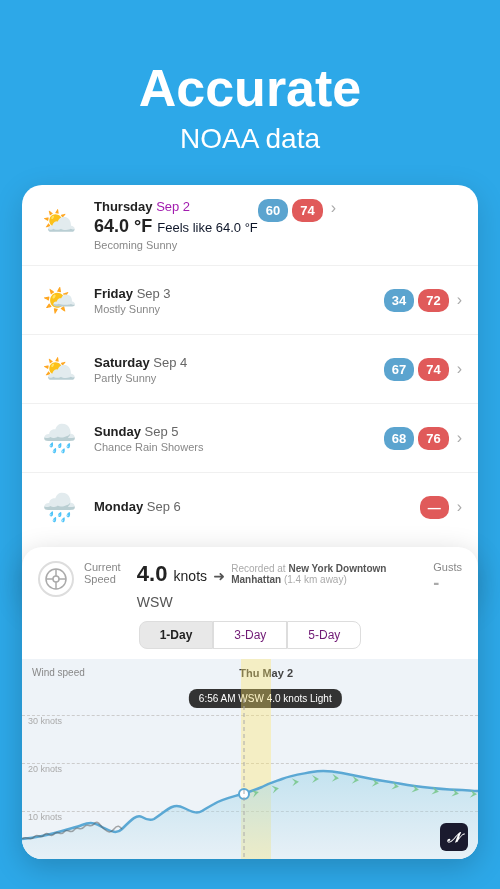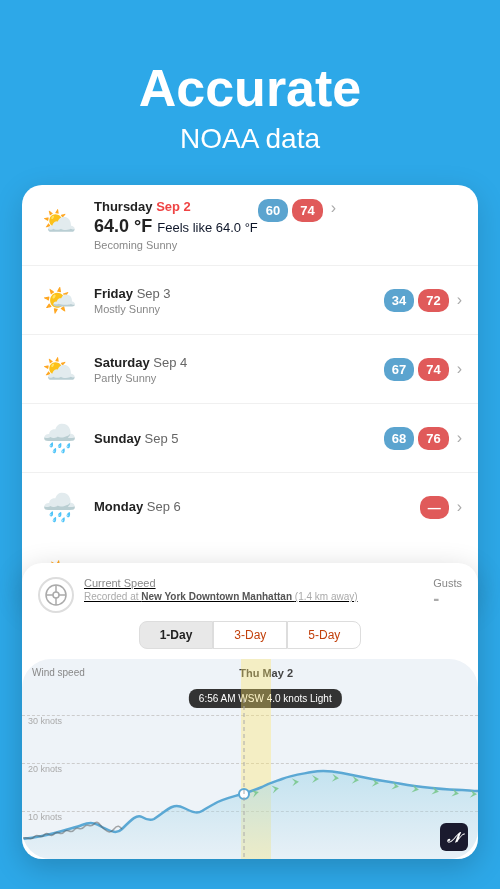--- a/index.html
+++ b/index.html
@@ -106,21 +106,21 @@
       align-items: flex-start;
     }
     .first-row-main {
       flex: 1;
     }
     .first-row-date {
       font-size: 13px;
       font-weight: 700;
       color: #222;
     }
-    .first-row-date span { font-weight: 700; color: #ef4444; }
+    .first-row-date span { font-weight: 400; color: #a21caf; }
     .first-row-temp {
       font-size: 18px;
       font-weight: 700;
       color: #222;
       margin-top: 2px;
     }
     .first-row-temp .feels {
       font-size: 13px;
       font-weight: 400;
       color: #0f172a;
@@ -159,22 +159,21 @@
       height: 36px;
       border-radius: 50%;
       border: 2px solid #ddd;
       display: flex;
       align-items: center;
       justify-content: center;
       flex-shrink: 0;
     }
     .wind-info-text {
       display: flex;
-      flex-direction: column;
-      text-decoration: underline;
+      flex-direction: row;
     }
     .wind-label {
       font-size: 11px;
       color: #888;
     }
     .wind-speed {
       font-size: 22px;
       font-weight: 700;
       color: #222;
     }
@@ -200,38 +199,37 @@
       display: flex;
       gap: 0;
       padding: 0 16px 10px;
       justify-content: center;
     }
     .wind-tab {
       padding: 6px 20px;
       border: 1px solid #ddd;
       background: white;
       font-size: 12px;
-      color: #c2410c;
+      color: #701a75;
       cursor: pointer;
     }
     .wind-tab:first-child { border-radius: 8px 0 0 8px; }
     .wind-tab:last-child { border-radius: 0 8px 8px 0; }
     .wind-tab.active {
       background: #e8e8e8;
       color: #222;
       font-weight: 600;
     }
 
     .wind-chart-area {
       padding: 0 0 0 16px;
       background: #eef3f8;
       position: relative;
       height: 200px;
       overflow: hidden;
-      border-radius: 29px;
     }
 
     .chart-label-wind {
       position: absolute;
       top: 8px;
       left: 10px;
       font-size: 10px;
       color: #888;
     }
 
@@ -357,20 +355,21 @@
       <div class="temp-badge low">67</div>
       <div class="temp-badge high">74</div>
     </div>
     <div class="chevron-icon">›</div>
   </div>
 
   <div class="weather-row">
     <div class="weather-icon">🌧️</div>
     <div class="weather-info">
       <div class="weather-date">Sunday <span>Sep 5</span></div>
+      <div class="weather-desc">Chance Rain Showers</div>
     </div>
     <div class="temp-badges">
       <div class="temp-badge low">68</div>
       <div class="temp-badge high">76</div>
     </div>
     <div class="chevron-icon">›</div>
   </div>
 
   <div class="weather-row" style="border-bottom:none;">
     <div class="weather-icon">🌧️</div>
@@ -403,20 +402,25 @@
           <circle cx="12" cy="12" r="10" stroke="#aaa" stroke-width="1.5"></circle>
           <circle cx="12" cy="12" r="3" stroke="#aaa" stroke-width="1.5"></circle>
           <line x1="12" y1="2" x2="12" y2="9" stroke="#aaa" stroke-width="1.5"></line>
           <line x1="12" y1="15" x2="12" y2="22" stroke="#aaa" stroke-width="1.5"></line>
           <line x1="2" y1="12" x2="9" y2="12" stroke="#aaa" stroke-width="1.5"></line>
           <line x1="15" y1="12" x2="22" y2="12" stroke="#aaa" stroke-width="1.5"></line>
         </svg>
       </div>
       <div class="wind-info-text">
         <div class="wind-label">Current Speed</div>
+        <div class="wind-speed">
+          <span>4.0</span>
+          <span class="unit">knots</span>
+          <span style="font-size:14px;font-weight:500;color:#555;">➜ WSW</span>
+        </div>
         <div class="wind-recorded">
           Recorded at <b>New York Downtown Manhattan</b> <span>(1.4 km away)</span>
         </div>
       </div>
     </div>
     <div>
       <div class="wind-gusts">Gusts</div>
       <div class="wind-gusts-val">-</div>
     </div>
   </div>

